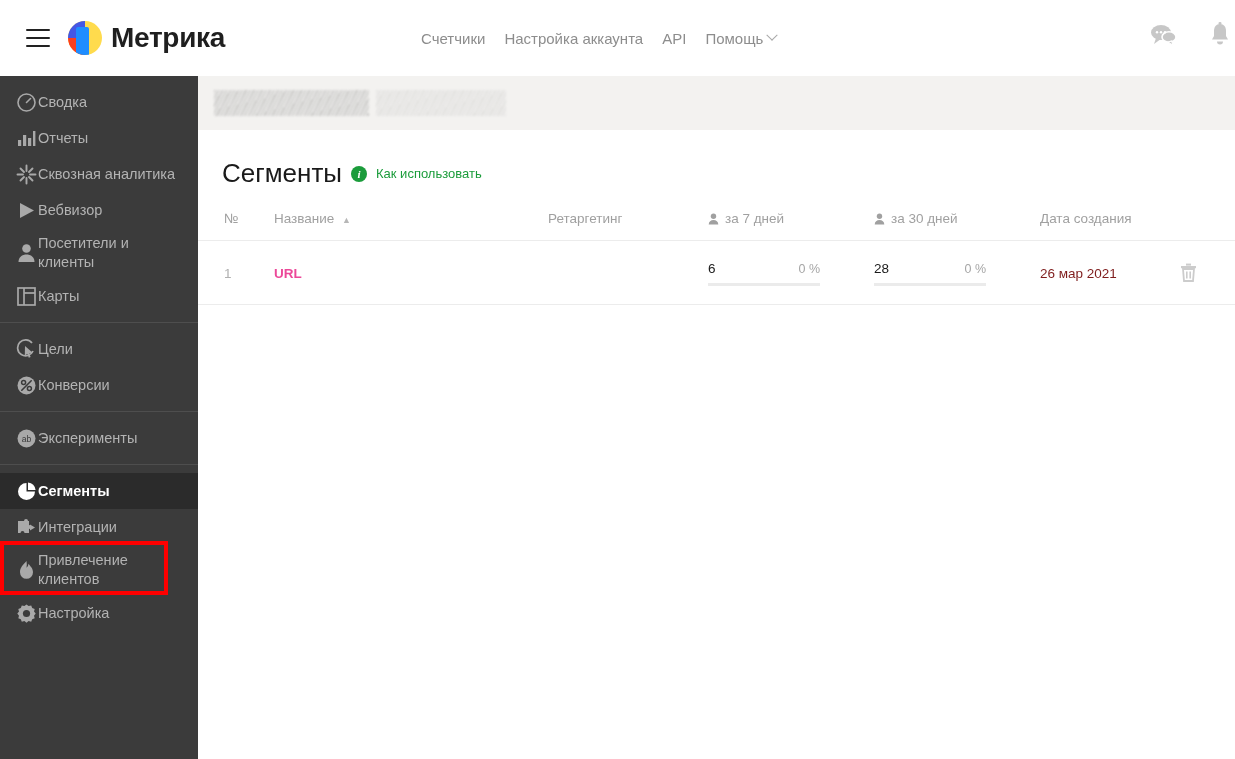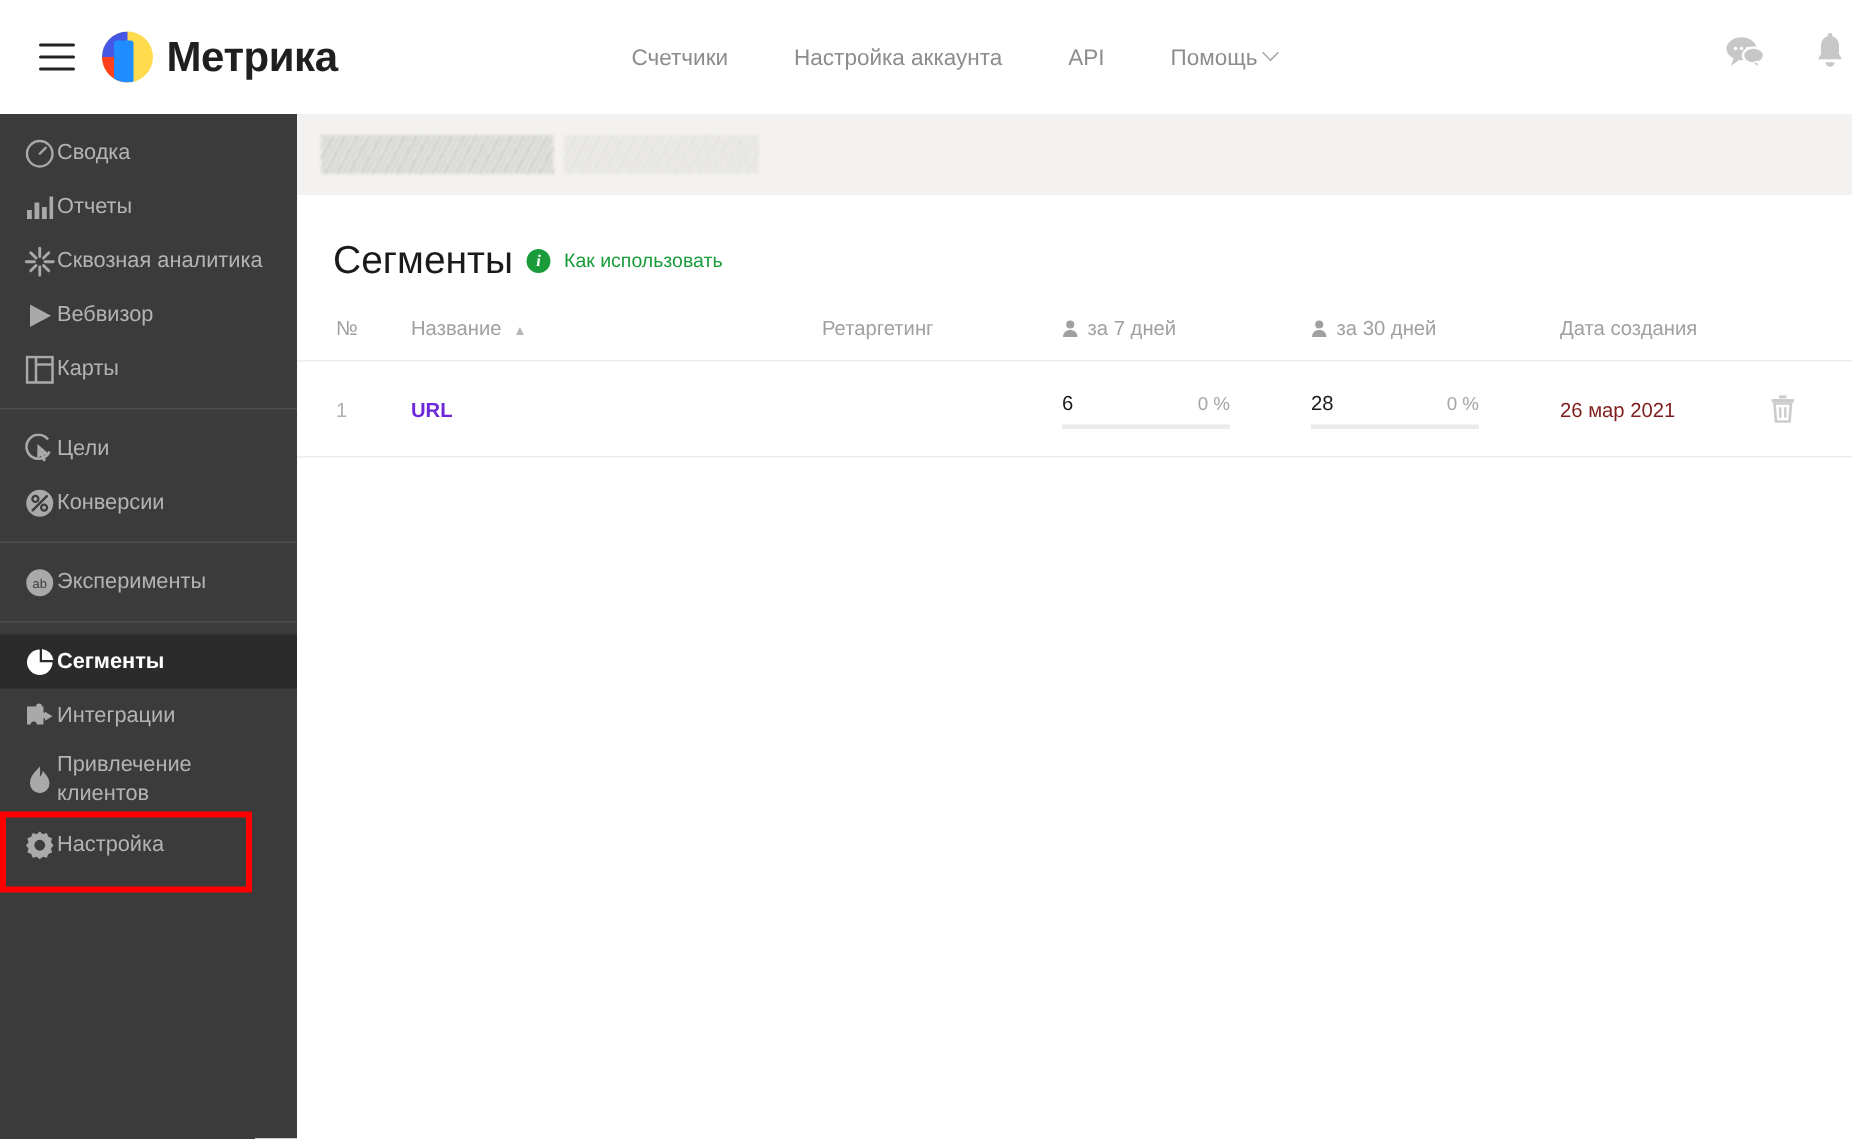--- a/index.html
+++ b/index.html
@@ -40,21 +40,21 @@
   }
   .logo-mark .q-center {
     position: absolute; left: 8px; top: 6px; width: 13px; height: 28px;
     background: #1f8dff; border-radius: 2px 2px 0 0;
   }
   .logo-text {
     margin-left: 9px; font-size: 28px; font-weight: bold; color: #1f1f1f;
     letter-spacing: -0.3px;
   }
 
-  .topnav { display: flex; align-items: center; margin-left: 196px; gap: 44px; }
+  .topnav { display: flex; align-items: center; margin-left: 196px; gap: 19px; }
   .topnav a {
     font-size: 15px; color: #8d8d8d; text-decoration: none; cursor: pointer;
     display: flex; align-items: center; gap: 5px; white-space: nowrap;
   }
   .chev { width: 8px; height: 8px; border-right: 1.6px solid #a8a8a8;
           border-bottom: 1.6px solid #a8a8a8; transform: rotate(45deg) translate(-2px,-2px); }
 
   .topicons { position: absolute; right: 14px; top: 22px; display: flex; gap: 32px; align-items: center; }
   .topicons .ic { cursor: pointer; opacity: .75; }
 
@@ -113,21 +113,21 @@
   table.segments thead tr { border-bottom: 1px solid #ececec; }
   table.segments td { padding: 20px 0 18px 0; font-size: 13.5px; vertical-align: middle; }
   table.segments tbody tr { border-bottom: 1px solid #ececec; }
   .c-num   { width: 50px;  padding-left: 26px !important; color: #b0b0b0; }
   .c-name  { width: 300px; padding-left: 26px !important; }
   .c-ret   { width: 160px; }
   .c-d7    { width: 166px; }
   .c-d30   { width: 166px; }
   .c-date  { width: 140px; }
   .c-act   { width: 55px; }
-  .name-cell { font-weight: bold; color: #6d28d9; font-size: 13.5px; cursor: pointer; }
+  .name-cell { font-weight: bold; color: #ec4899; font-size: 13.5px; cursor: pointer; }
   .date-cell { color: #7f1d1d; }
 
   .metric-head { display: flex; align-items: center; gap: 6px; }
   .metric-cell { position: relative; padding-right: 34px; }
   .metric-row { display: flex; justify-content: space-between; align-items: baseline; width: 112px; }
   .metric-val { color: #1a1a1a; font-size: 13.5px; }
   .metric-pct { color: #a6a6a6; font-size: 12.5px; }
   .metric-bar { width: 112px; height: 3px; background: #ebebeb; margin-top: 7px; position: relative; }
   .metric-bar i { position: absolute; left:0; top:0; height:3px; background:#c9c9c9; display:block; }
 
@@ -222,20 +222,29 @@
 
     <div class="nav-item">
       <span class="ico">
         <svg width="19" height="19" viewBox="0 0 19 19">
             <path d="M3 2 L17 9.5 L3 17 Z" fill="#a9a9a9"></path>
           </svg>
       </span>
       <span class="lbl">Вебвизор</span>
     </div>
 
+    <div class="nav-item">
+      <span class="ico">
+        <svg width="19" height="20" viewBox="0 0 19 20">
+            <circle cx="9.5" cy="5.5" r="4.3" fill="#a9a9a9"></circle>
+            <path d="M1.5 19 c0-5 3.6-7.5 8-7.5 s8 2.5 8 7.5 z" fill="#a9a9a9"></path>
+          </svg>
+      </span>
+      <span class="lbl">Посетители и клиенты</span>
+    </div>
 
     <div class="nav-item">
       <span class="ico">
         <svg width="19" height="19" viewBox="0 0 19 19">
             <rect x="1" y="1" width="17" height="17" fill="none" stroke="#a9a9a9" stroke-width="1.7"></rect>
             <path d="M7 1 v17" stroke="#a9a9a9" stroke-width="1.7"></path>
             <path d="M7 6 h11" stroke="#a9a9a9" stroke-width="1.7"></path>
           </svg>
       </span>
       <span class="lbl">Карты</span>

